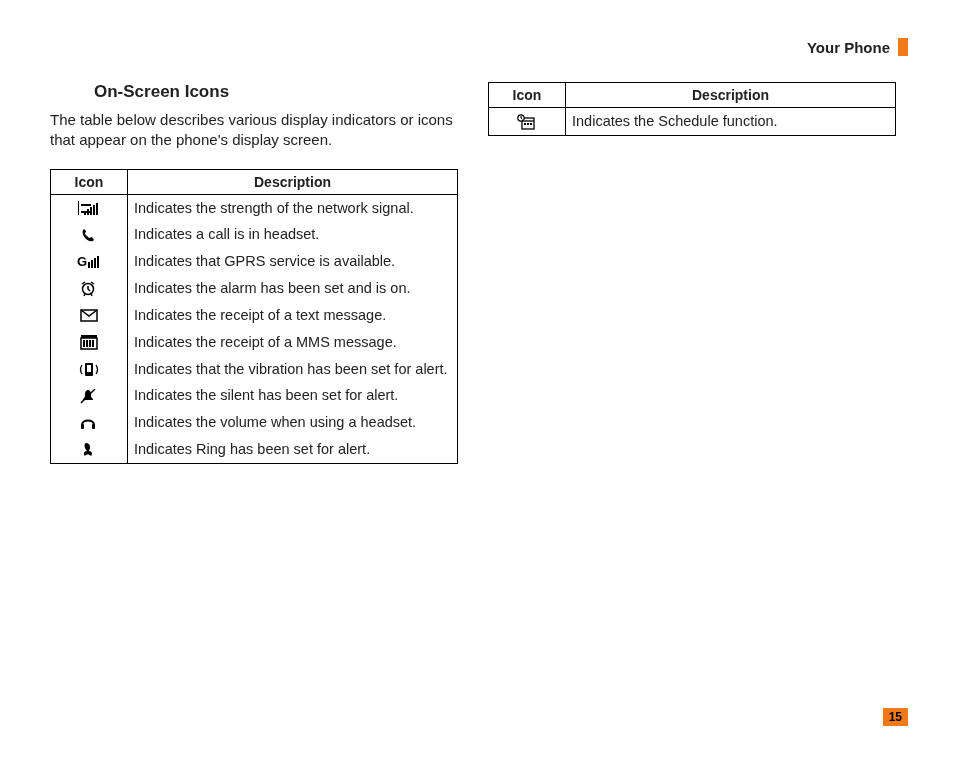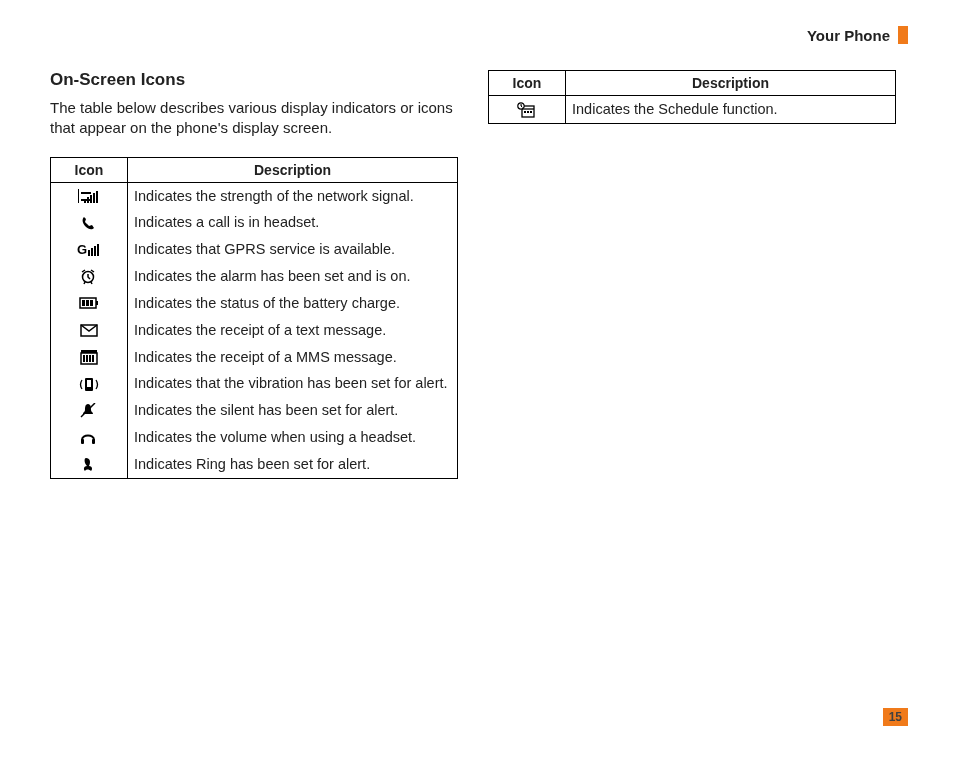--- a/index.html
+++ b/index.html
@@ -9,21 +9,21 @@
     font-family: Arial, Helvetica, sans-serif;
     color: #222;
     width: 954px;
     height: 764px;
     position: relative;
   }
   .page {
     box-sizing: border-box;
     width: 954px;
     height: 764px;
-    padding: 26px 46px 40px 50px;
+    padding: 38px 46px 40px 50px;
     position: relative;
   }
   .header {
     text-align: right;
     margin-bottom: 26px;
     display: flex;
     justify-content: flex-end;
     align-items: center;
     gap: 8px;
   }
@@ -42,20 +42,21 @@
     gap: 30px;
     align-items: flex-start;
   }
   .col {
     flex: 0 0 408px;
   }
   .section-title {
     font-weight: bold;
     font-size: 17px;
     margin-bottom: 8px;
+    margin-left: 44px;
   }
   .intro {
     font-size: 15px;
     line-height: 1.35;
     margin-bottom: 18px;
   }
   table.icon-table {
     border-collapse: collapse;
     width: 100%;
   }
@@ -84,21 +85,21 @@
   }
   .icon-cell svg {
     display: inline-block;
     vertical-align: middle;
   }
   .page-number {
     position: absolute;
     right: 46px;
     bottom: 38px;
     background: #f07a1a;
-    color: #404040;
+    color: #000000;
     font-weight: bold;
     font-size: 12px;
     padding: 2px 6px;
   }
 </style>
 </head>
 <body>
 
 <svg width="0" height="0" style="position:absolute">
   <defs>
@@ -230,26 +231,20 @@
                 </svg></td>
             <td>Indicates that GPRS service is available.</td>
           </tr>
           <tr>
             <td class="icon-cell"><svg width="18" height="16">
                   <use href="#ic-alarm"></use>
                 </svg></td>
             <td>Indicates the alarm has been set and is on.</td>
           </tr>
           <tr>
-            <td class="icon-cell"><svg width="20" height="16">
-                  <use href="#ic-battery"></use>
-                </svg></td>
-            <td>Indicates the status of the battery charge.</td>
-          </tr>
-          <tr>
             <td class="icon-cell"><svg width="18" height="16">
                   <use href="#ic-text-message"></use>
                 </svg></td>
             <td>Indicates the receipt of a text message.</td>
           </tr>
           <tr>
             <td class="icon-cell"><svg width="18" height="16">
                   <use href="#ic-mms-message"></use>
                 </svg></td>
             <td>Indicates the receipt of a MMS message.</td>

